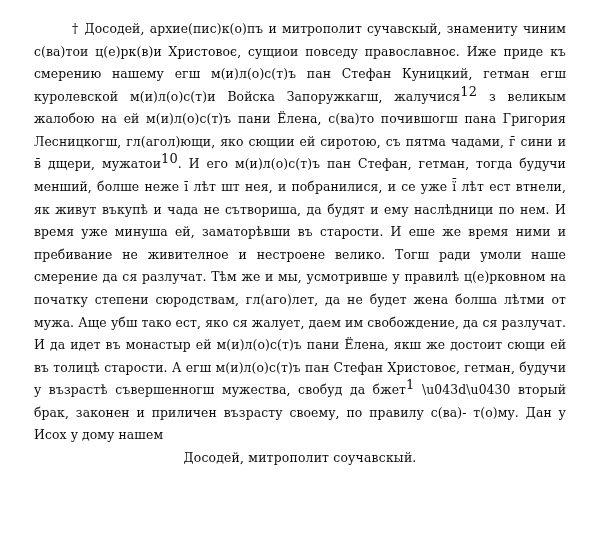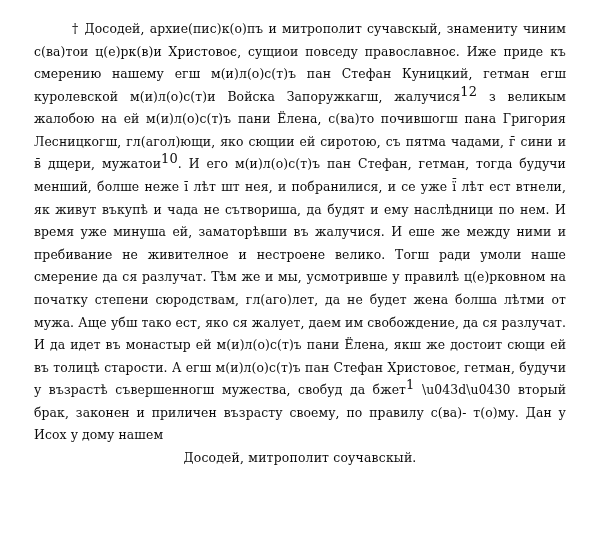--- a/index.html
+++ b/index.html
@@ -64,21 +64,21 @@
       <span>† Досодей, архие(пис)к(о)пъ и митрополит сучавскый, знамениту</span>
       <span>чиним с(ва)тои ц(е)рк(в)и Христовоє, сущиои повседу православноє.</span>
       <span>Иже приде къ смерению нашему егш м(и)л(о)с(т)ъ пан Стефан Куницкий,</span>
       <span>гетман егш куролевской м(и)л(о)с(т)и Войска Запоружкагш, жалучися</span><span class="sup">12</span>
       <span>з великым жалобою на ей м(и)л(о)с(т)ъ пани Ёлена, с(ва)то почившогш</span>
       <span>пана Григория Лесницкогш, гл(агол)ющи, яко сющии ей сиротою, съ</span>
       <span>пятма чадами, г̄ сини и в̄ дщери, мужатои</span><span class="sup">10</span><span>. И его м(и)л(о)с(т)ъ пан</span>
       <span>Стефан, гетман, тогда будучи менший, болше неже і̄ лѣт шт нея,</span>
       <span>и побранилися, и се уже ї̄ лѣт ест втнели, як живут въкупѣ и</span>
       <span>чада не сътвориша, да будят и ему наслѣдници по нем. И время</span>
-      <span>уже минуша ей, заматорѣвши въ жалучися. И еше же между ними</span>
+      <span>уже минуша ей, заматорѣвши въ старости. И еше же время ними</span>
       <span>и пребивание не живителное и нестроене велико. Тогш ради умоли</span>
       <span>наше смерение да ся разлучат. Тѣм же и мы, усмотривше у правилѣ</span>
       <span>ц(е)рковном на початку степени сюродствам, гл(аго)лет,</span>
       <span>да не будет жена болша лѣтми от мужа. Аще убш тако ест, яко</span>
       <span>ся жалует, даем им свобождение, да ся разлучат. И да идет въ</span>
       <span>монастыр ей м(и)л(о)с(т)ъ пани Ёлена, якш же достоит сющи ей въ</span>
       <span>толицѣ старости. А егш м(и)л(о)с(т)ъ пан Стефан Христовоє, гетман,</span>
       <span>будучи у възрастѣ съвершенногш мужества, свобуд да бжет</span><span class="sup">1</span> \u043d\u0430
       <span>вторый брак, законен и приличен възрасту своему, по правилу с(ва)-</span>
       <span>т(о)му. Дан у Исох у дому нашем</span>

